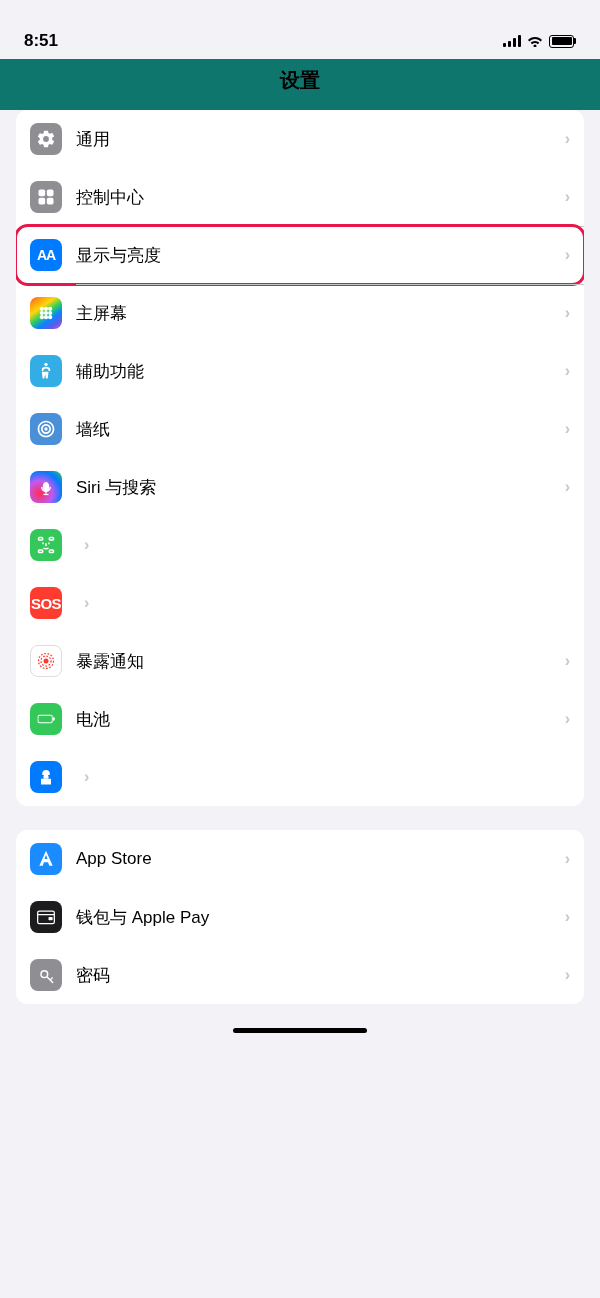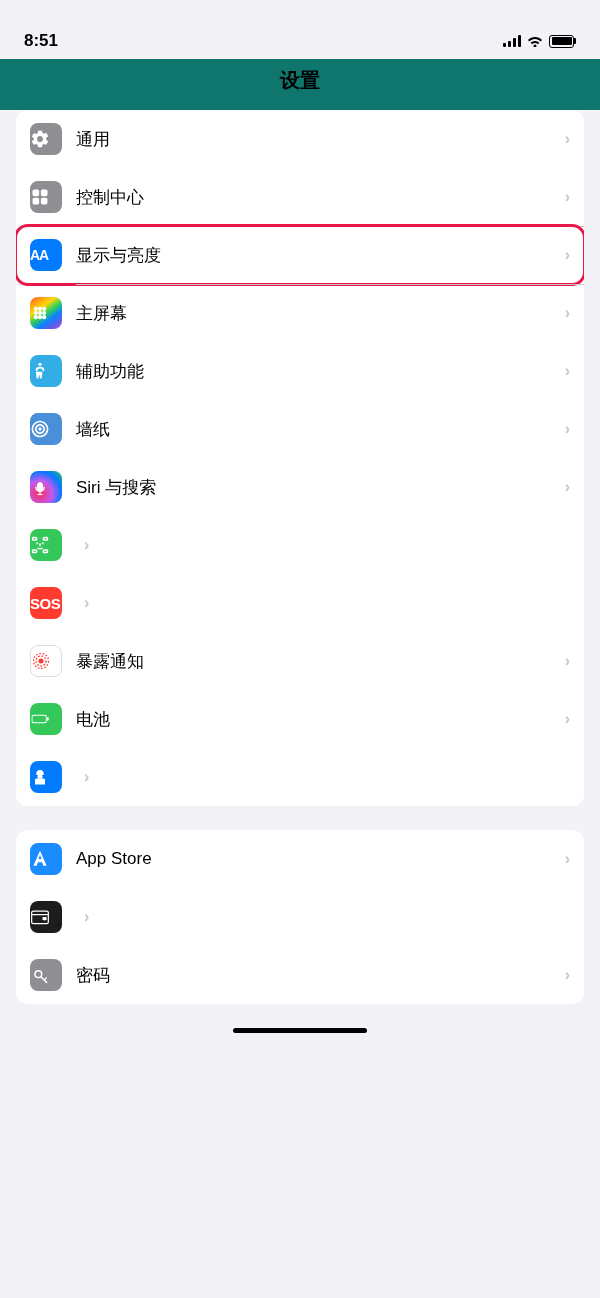--- a/index.html
+++ b/index.html
@@ -117,21 +117,21 @@
       border-radius: 12px;
       z-index: 1;
     }
 
     .item-icon {
       width: 32px;
       height: 32px;
       border-radius: 8px;
       display: flex;
       align-items: center;
-      justify-content: flex-start;
+      justify-content: center;
       margin-right: 14px;
       flex-shrink: 0;
       font-size: 18px;
       color: #fff;
       font-weight: 700;
     }
 
     .item-label {
       flex: 1;
       font-size: 17px;
@@ -367,20 +367,21 @@
   </div>
 
   <div class="settings-item">
     <div class="item-icon icon-wallet">
       <svg class="icon-svg" viewBox="0 0 24 24" fill="white">
           <rect x="2" y="5" width="20" height="15" rx="2" fill="none" stroke="white" stroke-width="1.5"></rect>
           <path d="M2 9h20" stroke="white" stroke-width="1.5"></path>
           <rect x="15" y="12" width="5" height="4" rx="1" fill="white"></rect>
         </svg>
     </div>
+    <span class="item-label">钱包与 Apple Pay</span>
     <span class="item-chevron">›</span>
   </div>
 
   <div class="settings-item">
     <div class="item-icon icon-passwords">
       <svg class="icon-svg" viewBox="0 0 24 24" fill="white">
           <circle cx="10" cy="11" r="4" fill="none" stroke="white" stroke-width="1.8"></circle>
           <path d="M14 15l6 6" stroke="white" stroke-width="1.8" stroke-linecap="round"></path>
           <line x1="17" y1="18" x2="20" y2="15" stroke="white" stroke-width="1.5"></line>
         </svg>

